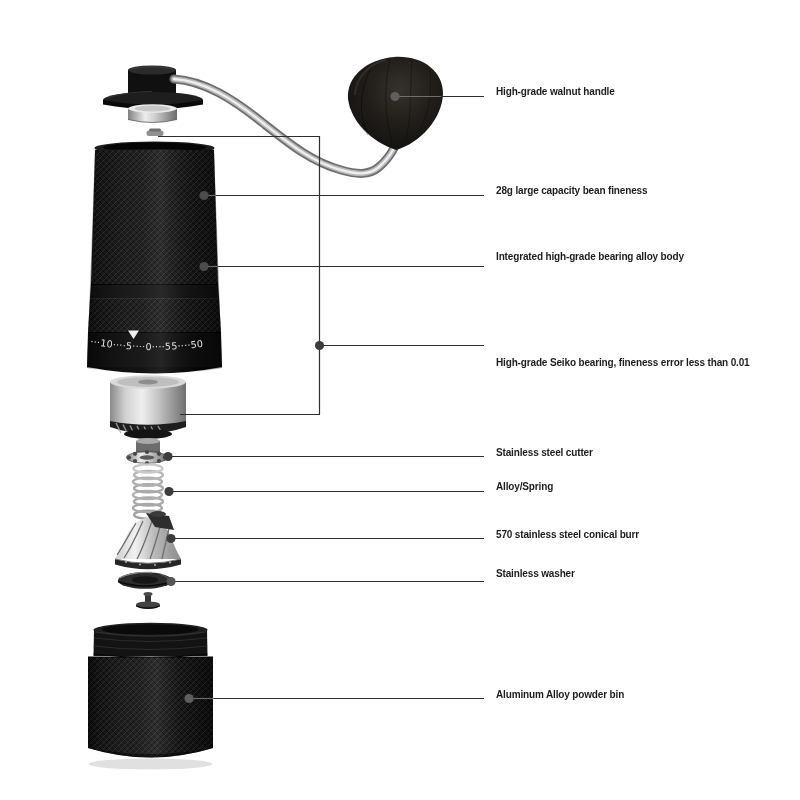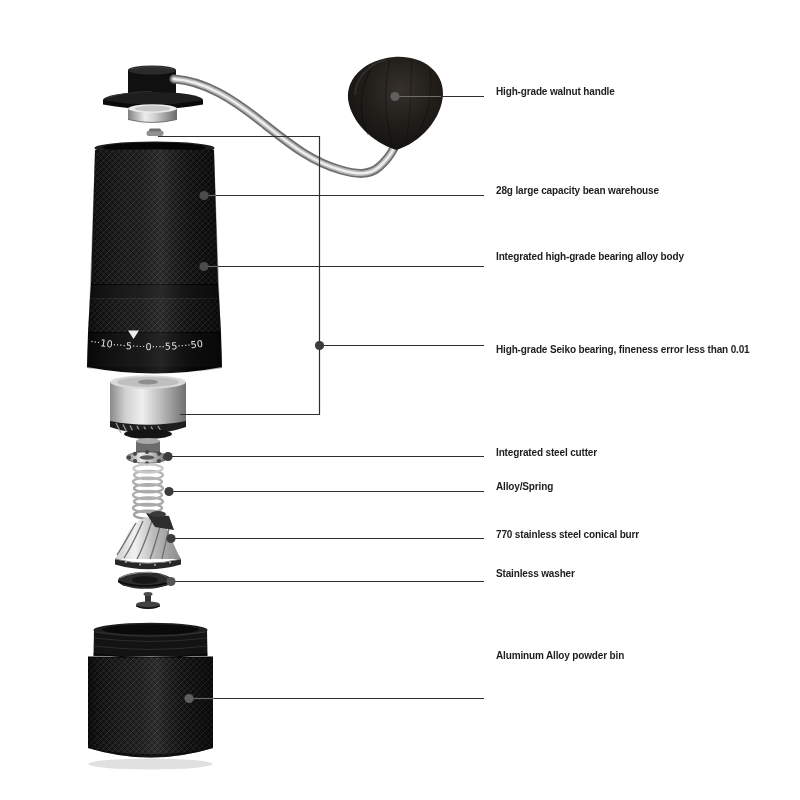--- a/index.html
+++ b/index.html
@@ -233,23 +233,23 @@
     <circle cx="168" cy="456.5" r="4.6" fill="#3c3c3c"></circle>
     <circle cx="169" cy="491.5" r="4.6" fill="#3c3c3c"></circle>
     <circle cx="171" cy="538.5" r="4.6" fill="#3c3c3c"></circle>
     <circle cx="171" cy="581.5" r="4.6" fill="#555555"></circle>
     <circle cx="189" cy="698.5" r="4.6" fill="#5f5f5f"></circle>
   </g>
 </svg>
 
 <div>
   <div class="label" style="top:84px">High-grade walnut handle</div>
-  <div class="label" style="top:183px">28g large capacity bean warehouse</div>
+  <div class="label" style="top:183px">28g large capacity bean fineness</div>
   <div class="label" style="top:249px">Integrated high-grade bearing alloy body</div>
-  <div class="label" style="top:342px">High-grade Seiko bearing, fineness error less than 0.01</div>
-  <div class="label" style="top:445px">Integrated steel cutter</div>
+  <div class="label" style="top:355px">High-grade Seiko bearing, fineness error less than 0.01</div>
+  <div class="label" style="top:445px">Stainless steel cutter</div>
   <div class="label" style="top:479px">Alloy/Spring</div>
-  <div class="label" style="top:527px">770 stainless steel conical burr</div>
+  <div class="label" style="top:527px">570 stainless steel conical burr</div>
   <div class="label" style="top:566px">Stainless washer</div>
-  <div class="label" style="top:648px">Aluminum Alloy powder bin</div>
+  <div class="label" style="top:687px">Aluminum Alloy powder bin</div>
 </div>
 
 </div>
 
 </body></html>

